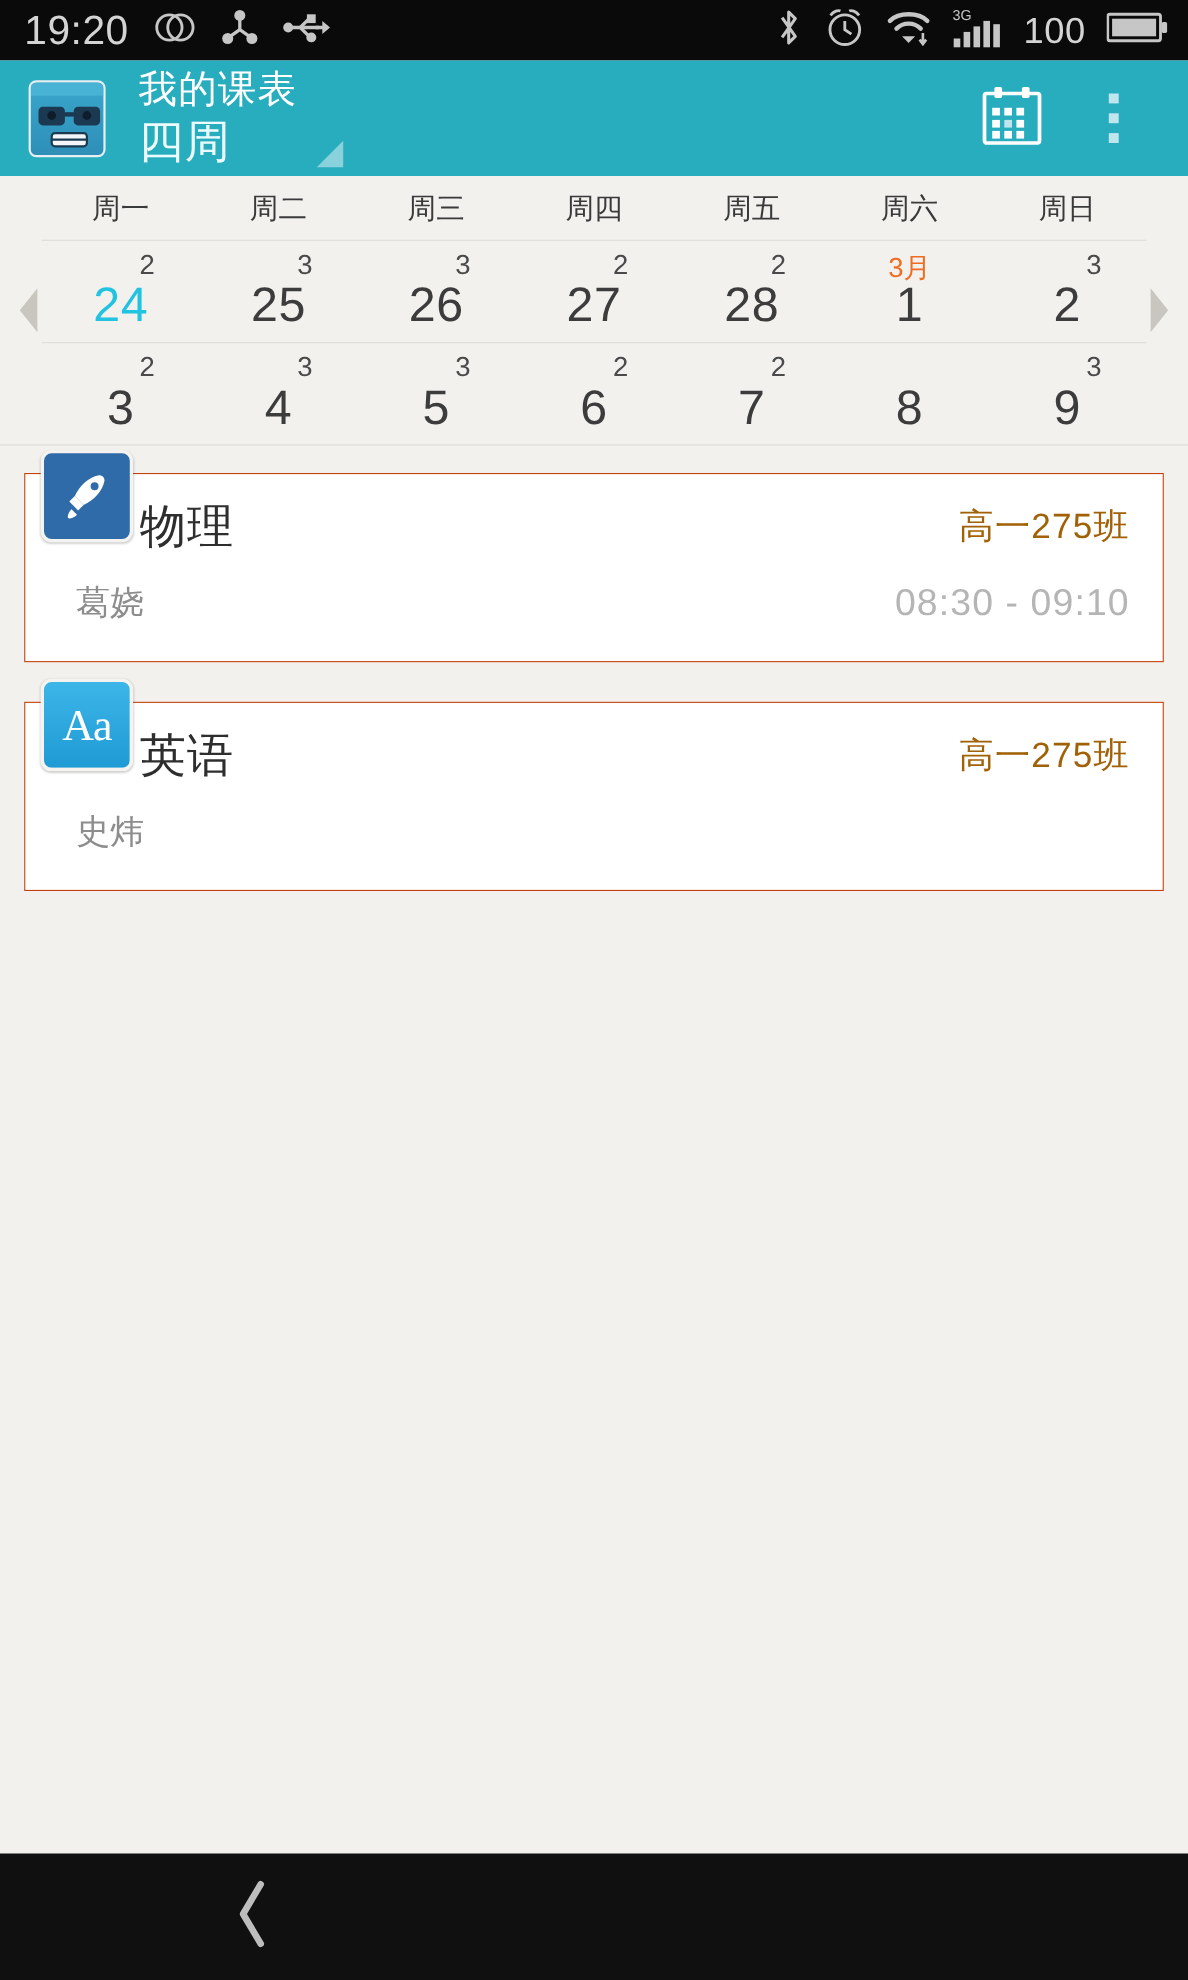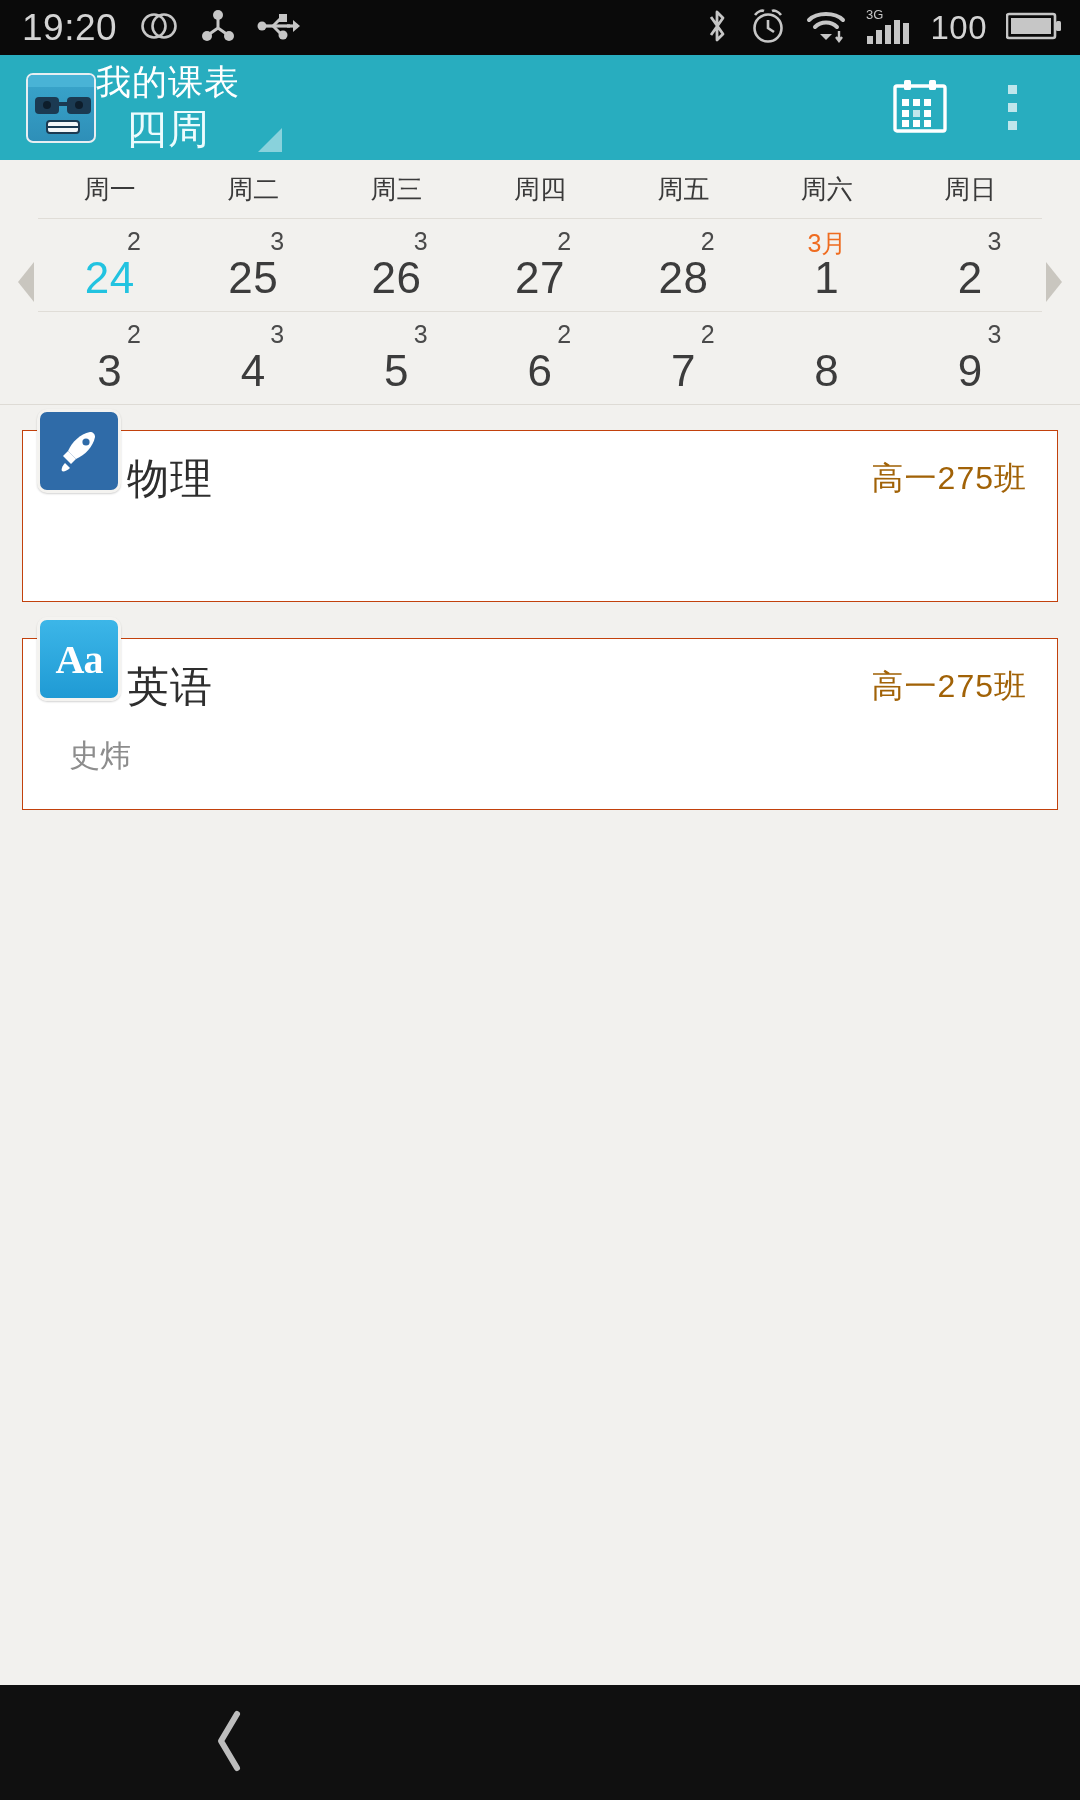--- a/index.html
+++ b/index.html
@@ -53,25 +53,25 @@
     border: 2px solid #e8eef2;
     position: relative;
     flex: 0 0 auto;
     overflow: hidden;
   }
   .app-logo .logo-top {
     position:absolute; top:0; left:0; right:0; height:12px;
     background:#49b3d6;
   }
   .title-wrap {
+    margin-left: 30px;
     display: flex;
     flex-direction: column;
     justify-content: center;
     line-height: 1.1;
-    text-align: center;
   }
   .app-title {
     font-size: 35px;
     color: #ffffff;
     letter-spacing: 1px;
   }
   .app-subtitle {
     font-size: 41px;
     color: #ecfbfd;
     margin-top: 5px;
@@ -481,24 +481,28 @@
           <path d="M37 7 C27 9, 19 17, 15 26 L23 34 C32 30, 40 22, 42 12 C42 9, 40 7, 37 7 Z" fill="#ffffff"></path>
           <circle cx="33" cy="17" r="3.6" fill="#2f6ba8"></circle>
           <path d="M15 26 L10 31 L18 39 L23 34 Z" fill="#ffffff"></path>
           <path d="M12 38 C9 41, 8 45, 9 46 C10 47, 14 46, 17 43 Z" fill="#ffffff"></path>
         </svg>
       </div>
       <div class="course-top">
         <span class="course-name">物理</span>
         <span class="course-class">高一275班</span>
       </div>
+      <div class="course-bottom">
+        <span class="course-teacher">葛娆</span>
+        <span class="course-time">08:30 - 09:10</span>
+      </div>
     </div>
 
     <div class="course-card">
-      <div class="course-icon" style="background:linear-gradient(180deg,#3cb6e8 0%,#1f9ad4 100%);font-weight:bold;">
+      <div class="course-icon" style="background:linear-gradient(180deg,#3cb6e8 0%,#1f9ad4 100%);">
         <span class="aa-text">Aa</span>
       </div>
       <div class="course-top">
         <span class="course-name">英语</span>
         <span class="course-class">高一275班</span>
       </div>
       <div class="course-bottom">
         <span class="course-teacher">史炜</span>
       </div>
     </div>

